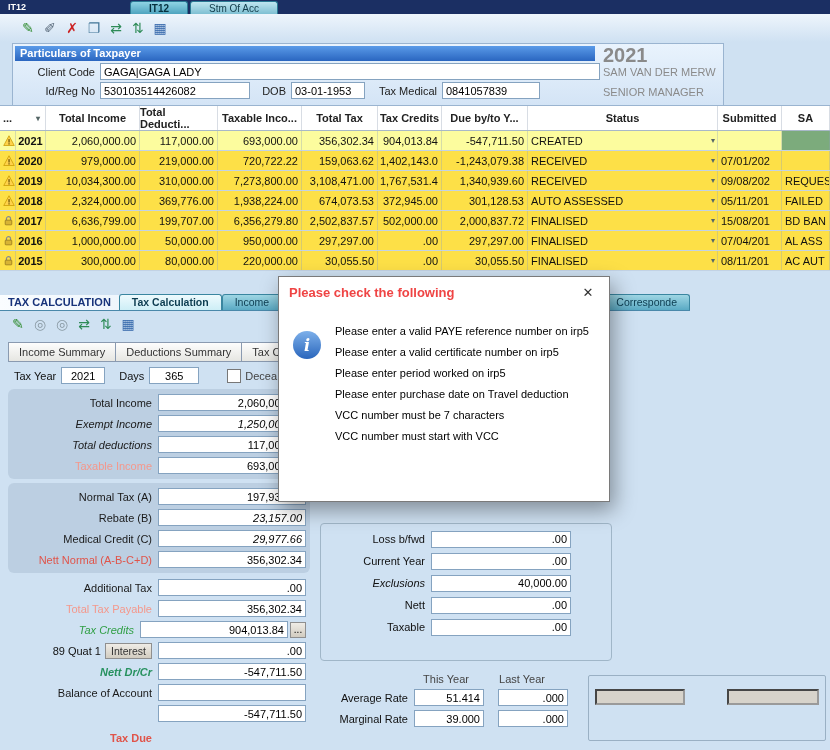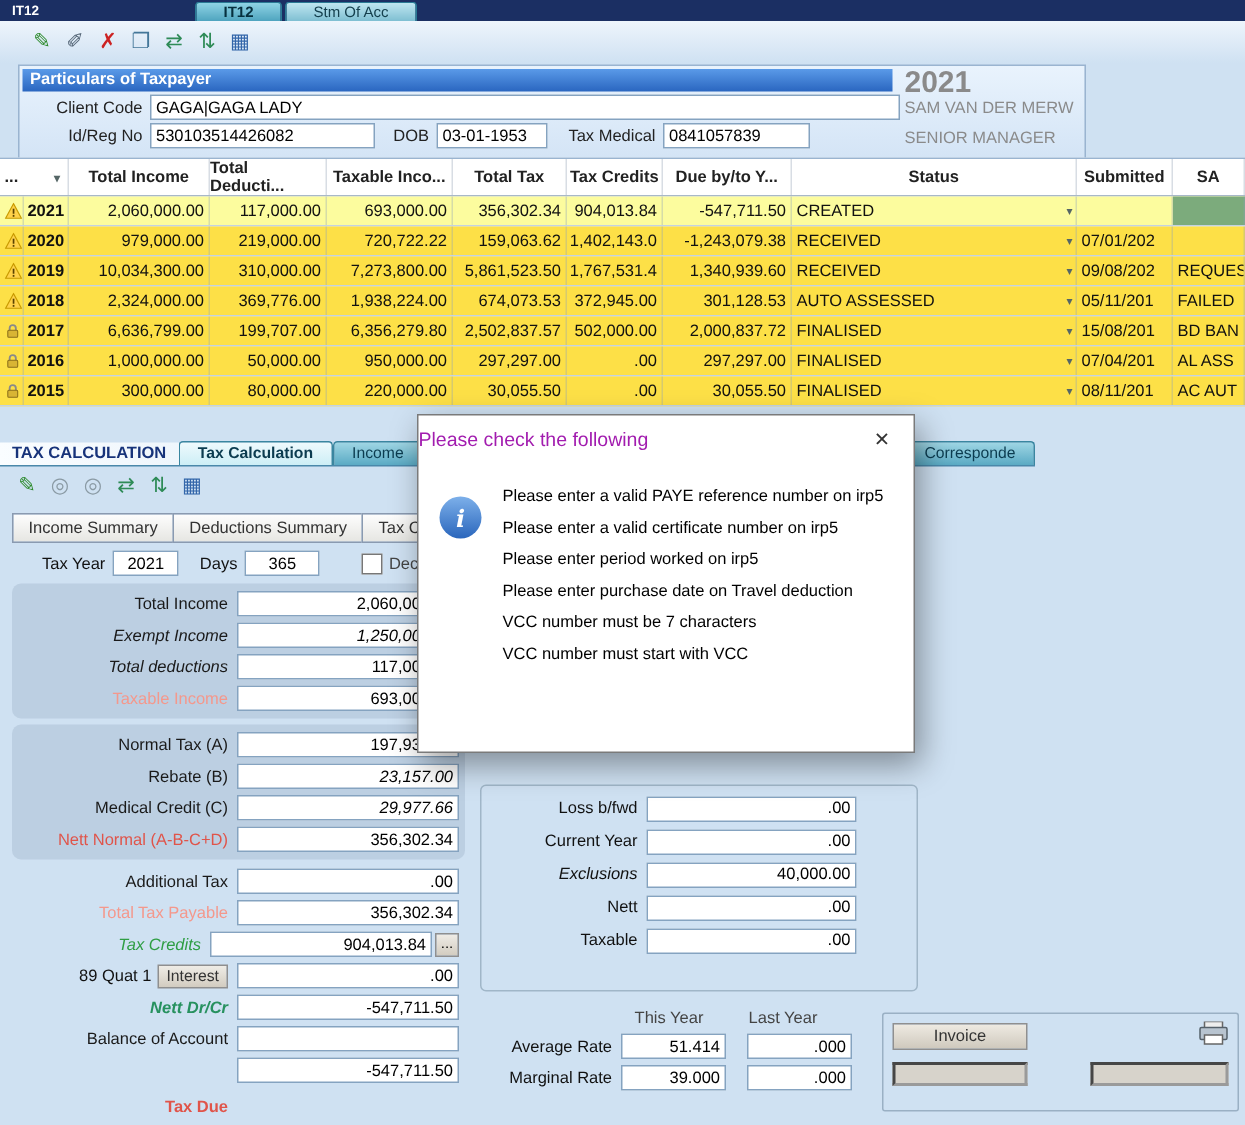--- a/index.html
+++ b/index.html
@@ -47,21 +47,21 @@
   .tc-bar{position:absolute;left:0;top:0;width:690px;height:16px;background:linear-gradient(90deg,#fafdff,#b8d4ee);display:flex;align-items:flex-end;border-bottom:1px solid #4a88aa;box-sizing:border-box;}
   .tc-title{font-weight:bold;color:#17337a;padding:0 8px 2px 8px;white-space:nowrap;}
   .ctab{height:15px;line-height:15px;padding:0 12px;font-size:10.5px;border:1px solid #3a86a0;border-bottom:none;border-radius:3px 3px 0 0;background:linear-gradient(#9fd6e4,#5aaac4);color:#0c3c50;white-space:nowrap;}
   .ctab.active{background:linear-gradient(#eefafd,#cdeef6);font-weight:bold;}
   .ctab-fill{width:300px;height:15px;background:linear-gradient(#9fd6e4,#5aaac4);border:1px solid #3a86a0;border-bottom:none;}
   .ctab.last{flex:1;}
   .tc-toolbar{position:absolute;left:8px;top:19px;display:flex;align-items:center;}
   .sub-tabs{position:absolute;left:8px;top:47px;display:flex;}
   .stab{height:18px;line-height:18px;padding:0 10px;background:linear-gradient(#fdfdfd,#e6e6e2);border:1px solid #8a9ab0;border-right:none;color:#333;}
   .stab:last-child{border-right:1px solid #8a9ab0;}
-  .taxyear-row{position:absolute;left:28px;top:72px;display:flex;align-items:center;}
+  .taxyear-row{position:absolute;left:14px;top:72px;display:flex;align-items:center;}
   .cb{width:12px;height:12px;border:1px solid #777;background:#fff;display:inline-block;}
   
   .fields{position:absolute;left:8px;top:94px;width:302px;}
   .fpanel{background:rgba(148,170,194,.32);border-radius:6px;padding:3px 4px;margin-bottom:4px;}
   .fplain{padding:0 4px;}
   .frow{display:flex;align-items:center;height:21px;}
   .flabel{flex:1;text-align:right;padding-right:6px;color:#1a1a1a;white-space:nowrap;}
   .flabel-wrap{flex:1;display:flex;justify-content:flex-end;align-items:center;gap:4px;padding-right:6px;}
   .fval{width:140px;height:15px;border:1px solid #85a3c0;background:#fff;text-align:right;padding:0 3px;font:11px "Liberation Sans",sans-serif;}
   .ital{font-style:italic;}
@@ -89,21 +89,21 @@
   .rate-val{width:62px;height:15px;border:1px solid #85a3c0;background:#fff;text-align:right;padding:0 3px;font:11px "Liberation Sans",sans-serif;margin-right:14px;}
   
   .invoice-box{position:absolute;left:588px;top:380px;width:238px;height:66px;border:1px solid #9ab0c4;border-radius:2px;box-sizing:border-box;padding:5px 6px;}
   .inv-row1{display:flex;align-items:center;justify-content:space-between;}
   .inv-btn{width:90px;height:18px;border:1px solid #8f8f8f;background:linear-gradient(#eeeae2,#cfc9bd);font-size:11px;color:#333;}
   .inv-row2{display:flex;justify-content:space-between;margin-top:8px;}
   .sunken{width:90px;height:16px;background:#d7d3cb;border:2px inset #9a9a9a;box-sizing:border-box;}
   
   .dialog{position:absolute;left:278px;top:276px;width:332px;height:226px;background:#fff;border:1px solid #7a7a7a;box-shadow:4px 8px 20px rgba(0,0,0,.38);z-index:50;display:flex;flex-direction:column;box-sizing:border-box;}
   .dlg-title{display:flex;height:30px;align-items:center;flex:none;}
-  .dlg-title-text{flex:1;font-size:13px;color:#a21caf;}
+  .dlg-title-text{flex:1;padding-left:10px;font-size:13px;color:#ef4444;font-weight:bold;}
   .dlg-close{width:42px;height:30px;border:none;background:transparent;font-size:13px;color:#333;}
   .dlg-body{flex:1;display:flex;padding:2px 10px 0 14px;}
   .dlg-icon{flex:none;width:28px;height:28px;border-radius:50%;background:linear-gradient(#7db0ea,#2a66bc);color:#fff;font:italic bold 16px "DejaVu Serif",serif;display:flex;align-items:center;justify-content:center;margin-top:22px;}
   .dlg-msgs{flex:1;padding-left:14px;padding-top:16px;}
   .dlg-msg{height:21px;font-size:11px;color:#000;white-space:nowrap;}
   .dlg-ok-row{display:flex;justify-content:center;padding-bottom:13px;flex:none;}
   .dlg-ok{width:56px;height:22px;background:#d6ecfb;border:1px solid #1a76c4;outline:1px dotted #446;outline-offset:-4px;font-size:11px;color:#111;}
   .ctr{justify-content:center;}
 </style>
 </head>
@@ -228,21 +228,21 @@
                 <rect x="7.3" y="5.5" width="1.5" height="4.5" fill="#5b4300"></rect>
                 <rect x="7.3" y="11" width="1.5" height="1.7" fill="#5b4300"></rect>
               </svg>
             </span>
 
       </div>
       <div class="gc c-yr yr">2019</div>
       <div class="gc c-ti num">10,034,300.00</div>
       <div class="gc c-td num">310,000.00</div>
       <div class="gc c-tx num">7,273,800.00</div>
-      <div class="gc c-tt num">5,861,523.50</div>
+      <div class="gc c-tt num">3,108,471.00</div>
       <div class="gc c-tc num">1,767,531.4</div>
       <div class="gc c-du num">1,340,939.60</div>
       <div class="gc c-st st">
         <span>RECEIVED</span>
         <span class="dd">▾</span>
       </div>
       <div class="gc c-su" style="padding-left:3px;">09/08/202</div>
       <div class="gc c-sa" style="padding-left:3px;">REQUES</div>
     </div>
         <div class="grow">
@@ -490,28 +490,20 @@
         <input class="rate-val" value=".000" style="">
       </div>
       <div class="rate-row">
         <span class="rate-label">Marginal Rate</span>
         <input class="rate-val" value="39.000" style="">
         <input class="rate-val" value=".000" style="">
       </div>
     </div>
 
     <div class="invoice-box">
-      <div class="inv-row1">
-        <button class="inv-btn">Invoice</button>
-        <span><svg width="20" height="16" viewBox="0 0 20 16">
-              <rect x="4" y="0" width="12" height="5" fill="#eee" stroke="#666"></rect>
-              <rect x="1" y="4" width="18" height="8" rx="1" fill="#b8c4d0" stroke="#55606a"></rect>
-              <rect x="4" y="9" width="12" height="6" fill="#fff" stroke="#666"></rect>
-            </svg></span>
-      </div>
       <div class="inv-row2">
         <span class="sunken"></span>
         <span class="sunken" style="width:92px;"></span>
       </div>
     </div>
   </div>
 
   <div class="dialog">
     <div class="dlg-title">
       <span class="dlg-title-text">Please check the following</span>

